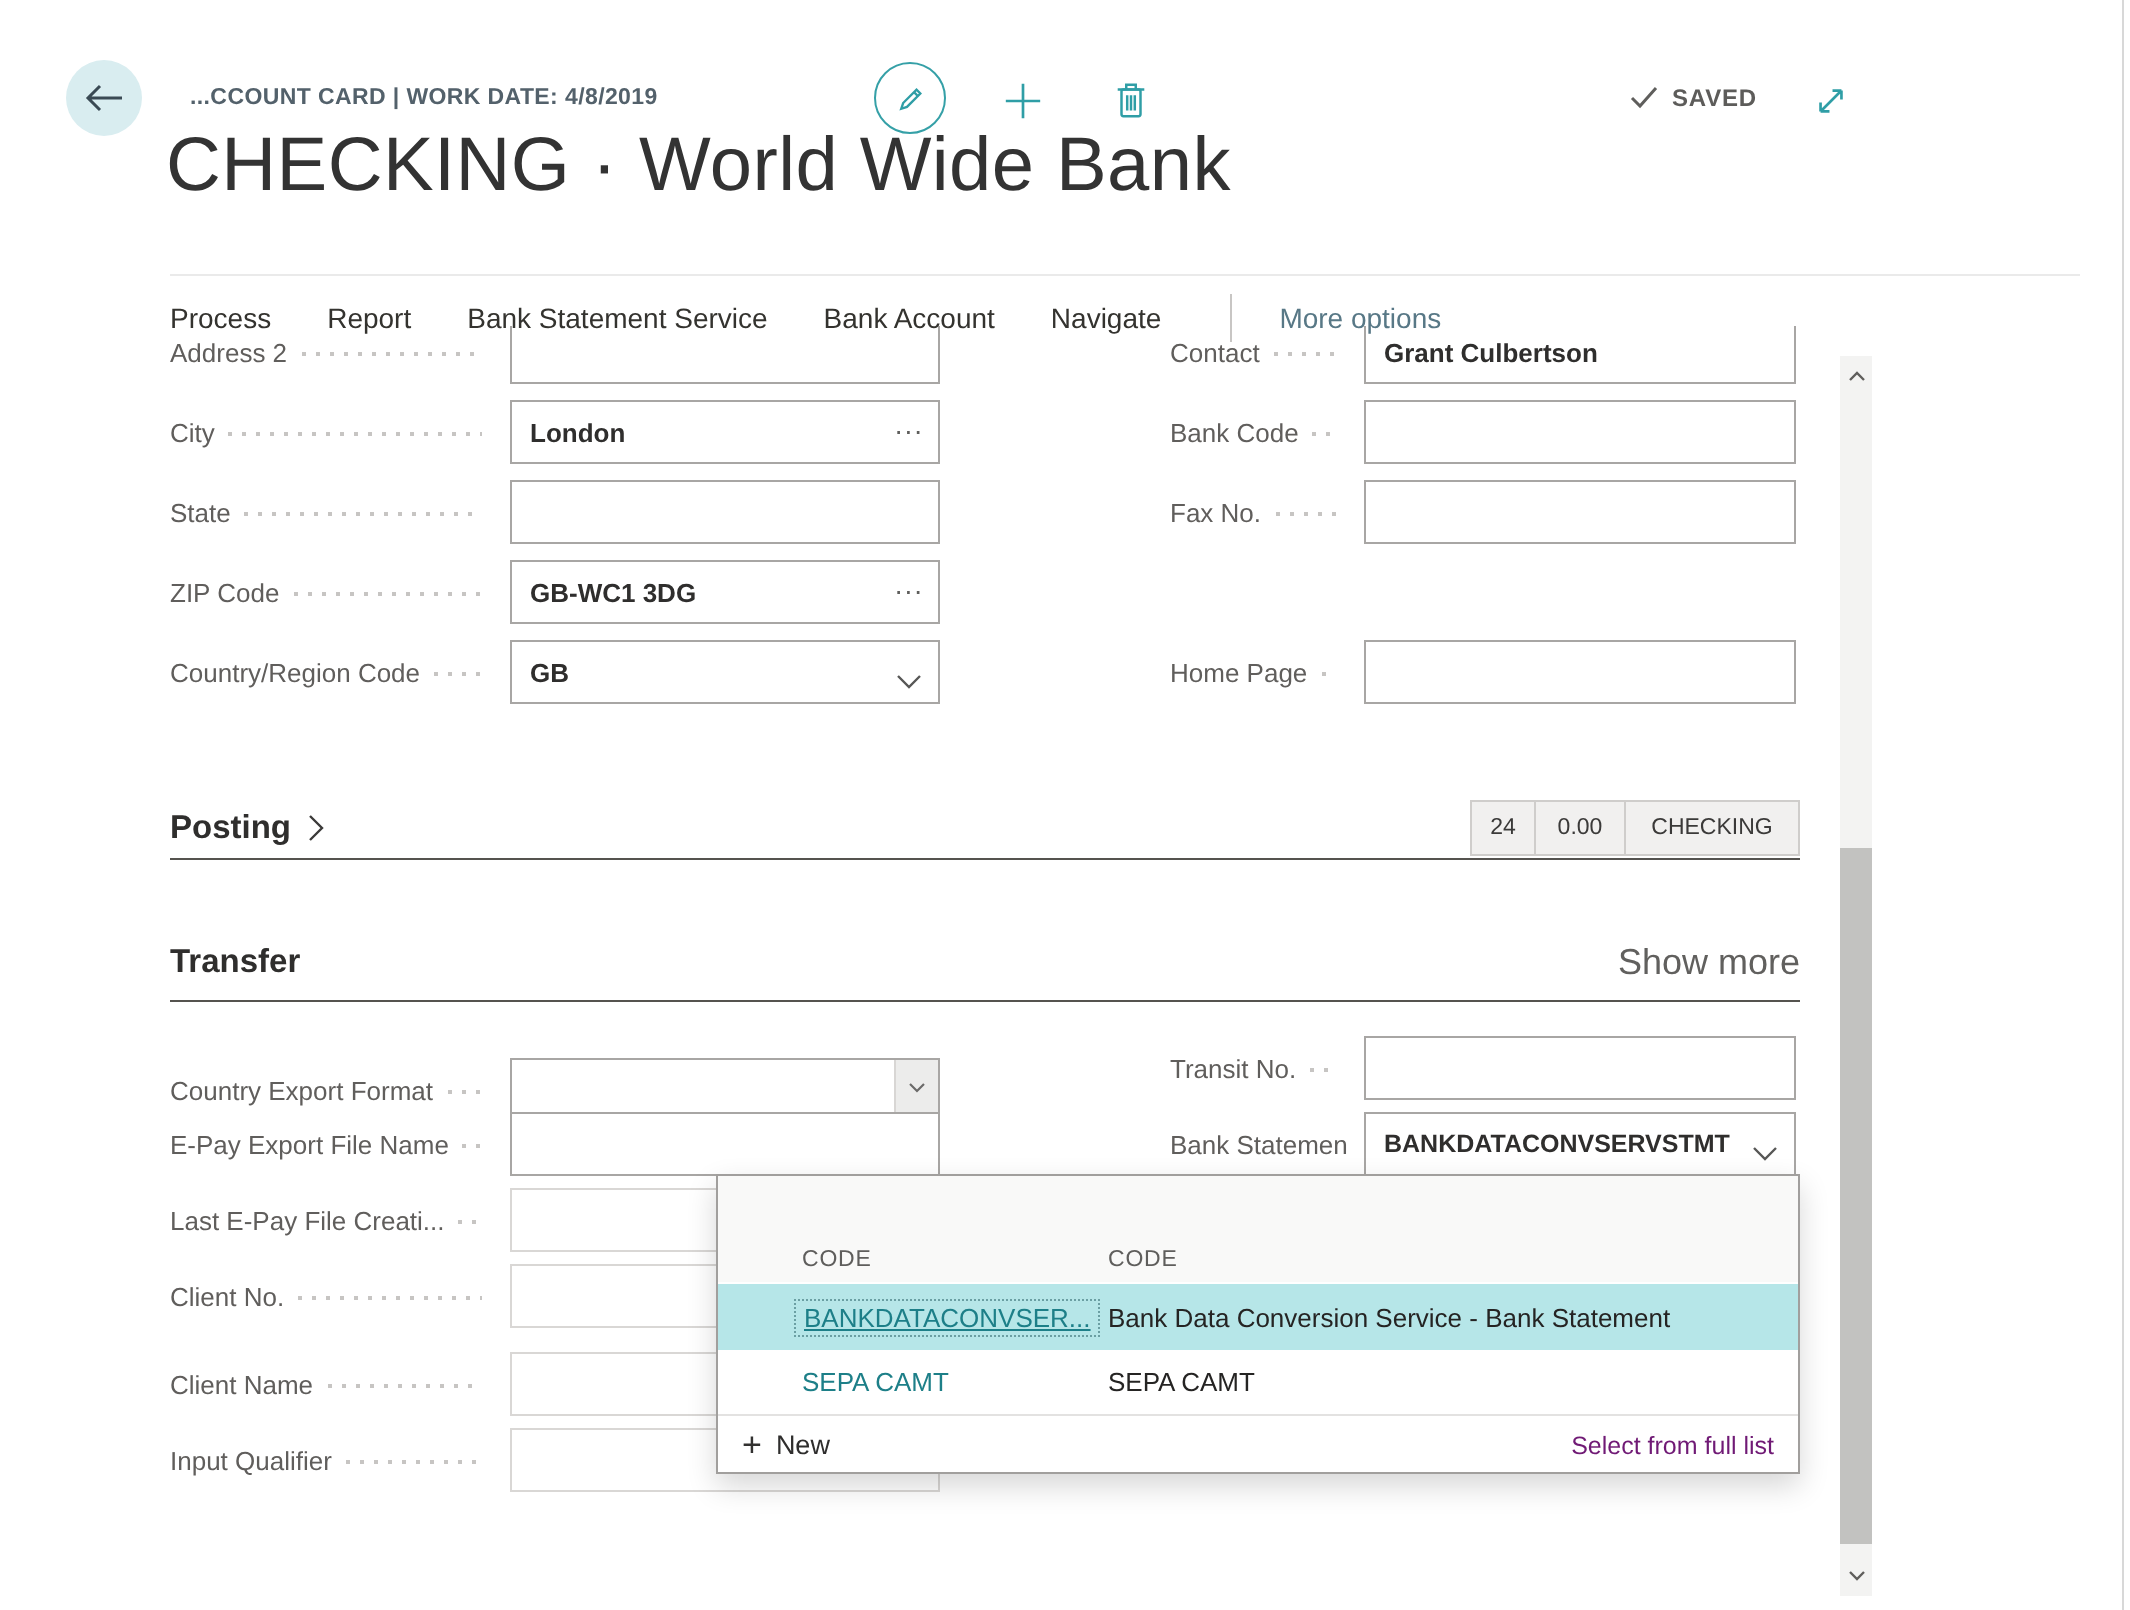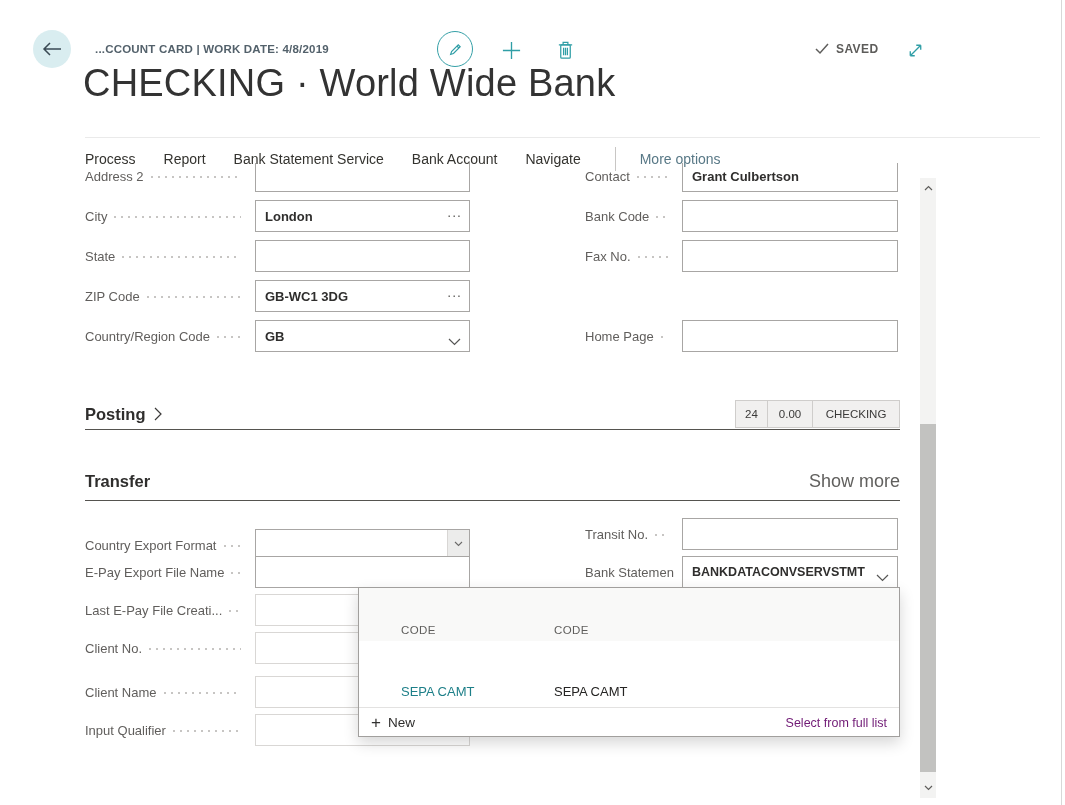--- a/index.html
+++ b/index.html
@@ -295,20 +295,24 @@
         <span class="chev"><svg width="13" height="8" viewBox="0 0 13 8">
               <path d="M1 1l5.5 5.5L12 1" stroke="#575756" stroke-width="1.2" fill="none"></path>
             </svg></span></div>
     </div>
 
     <div class="panel">
       <div class="panel-top"></div>
       <div class="pcol-head" style="left:42px;">CODE</div>
       <div class="pcol-head" style="left:195px;">CODE</div>
 
+      <div class="p-row sel">
+        <span class="p-cell p-link" style="left:38px;">BANKDATACONVSER...</span>
+        <span class="p-cell p-name" style="left:195px;">Bank Data Conversion Service - Bank Statement</span>
+      </div>
       <div class="p-row r2">
         <span class="p-cell p-code" style="left:42px;">SEPA CAMT</span>
         <span class="p-cell p-name" style="left:195px;">SEPA CAMT</span>
       </div>
 
       <div class="p-foot">
         <span class="p-new">
           <span class="plus">+</span>
           <span>New</span>
         </span>

